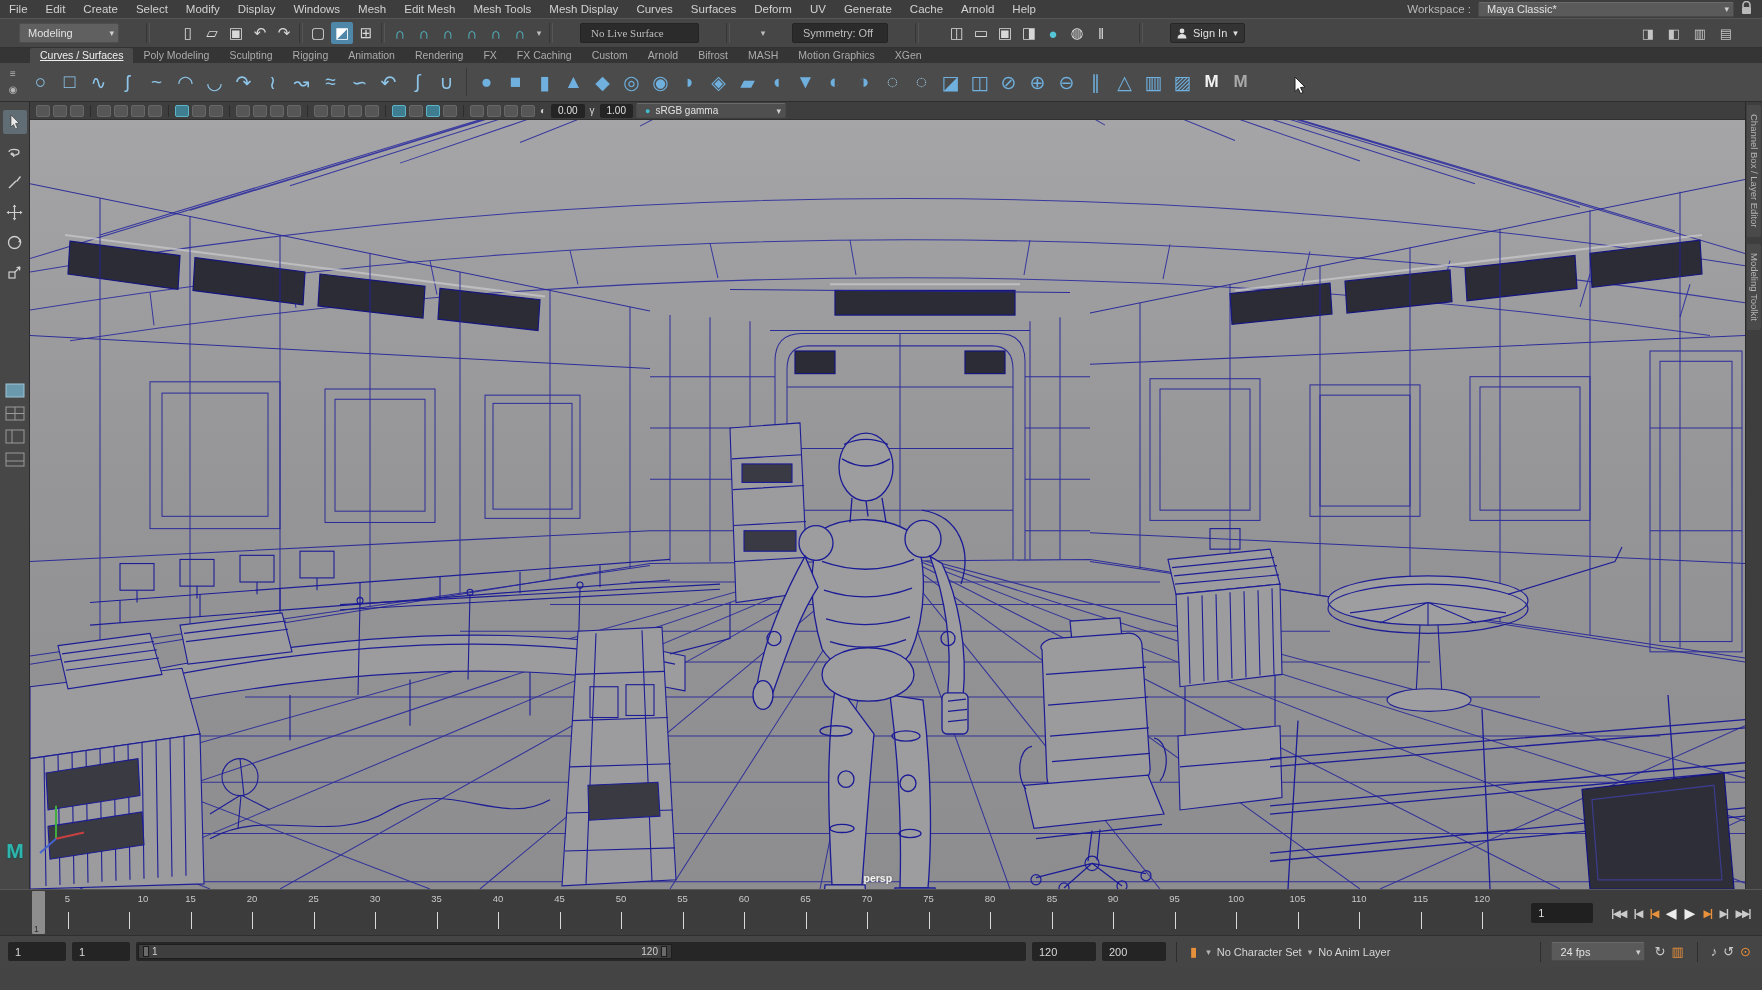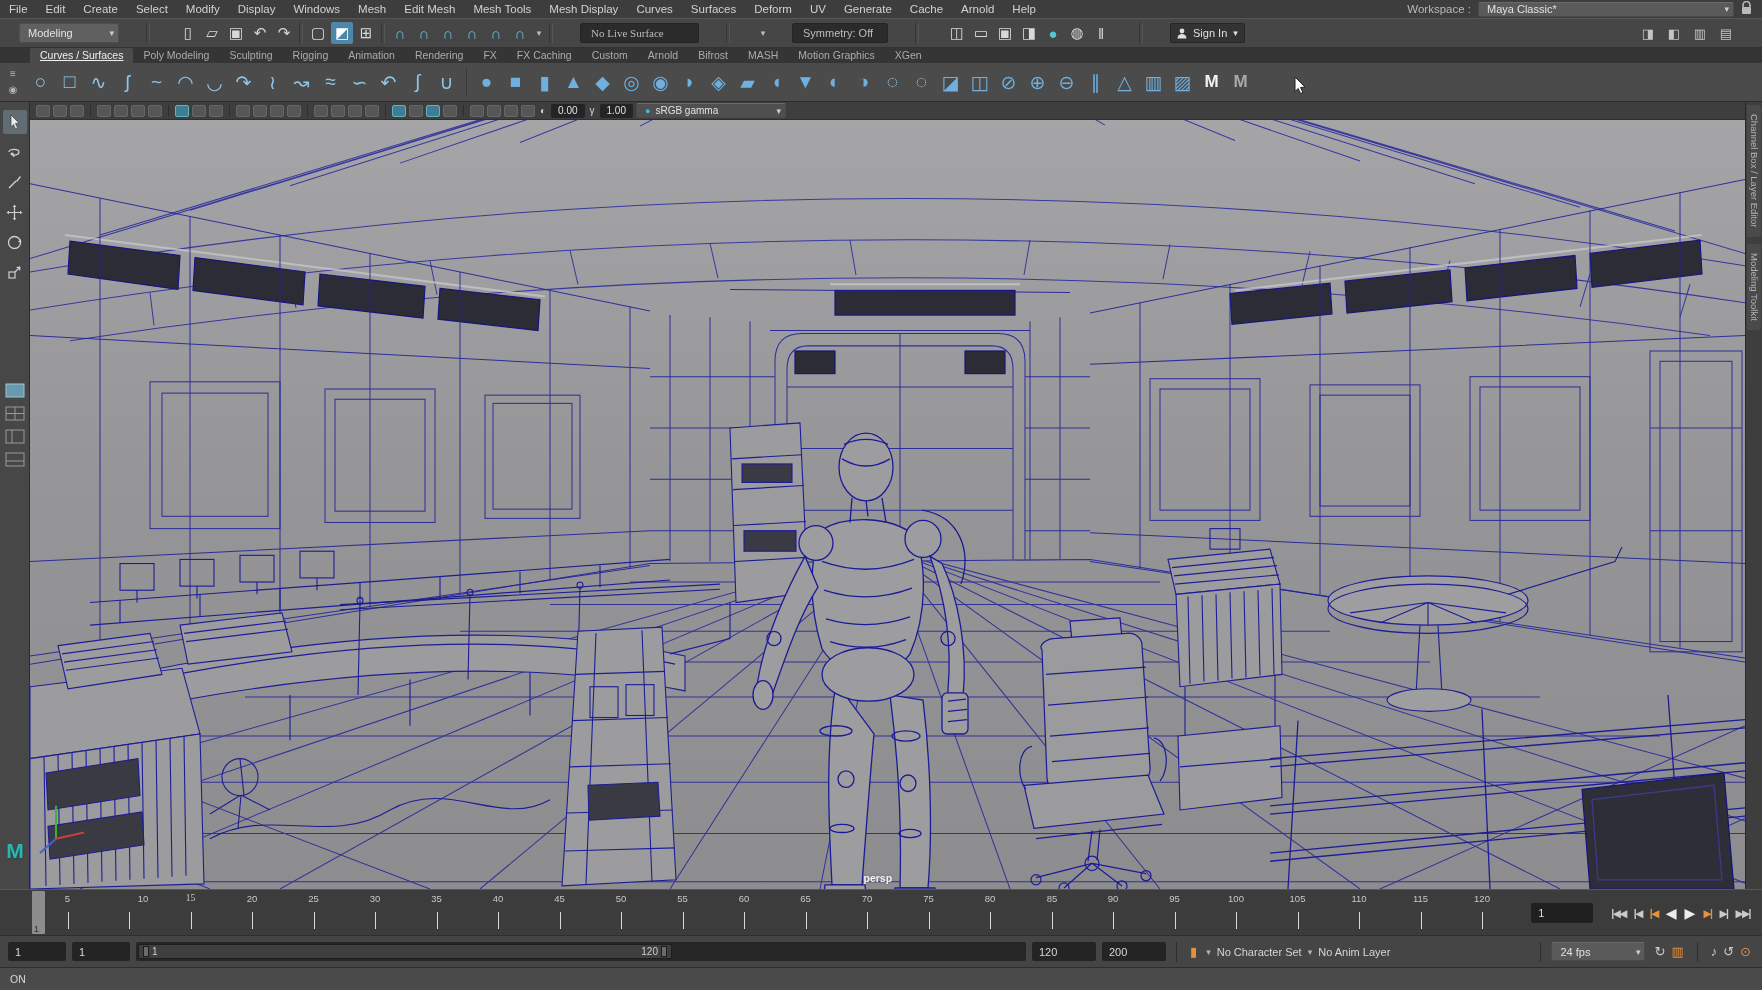--- a/index.html
+++ b/index.html
@@ -638,21 +638,21 @@
 
   <div id="timeline">
     <div id="ruler">
       <div id="playhead">
         <span>1</span>
       </div>
     <div class="tick-label" style="left: 37.5px;">5</div>
         <div class="tick-mark" style="left: 37.5px;"></div>
         <div class="tick-label" style="left: 113px;">10</div>
         <div class="tick-mark" style="left: 99px;"></div>
-        <div class="tick-label" style="left: 160.5px; font-family: Liberation Serif, serif;">15</div>
+        <div class="tick-label" style="left: 160.5px;">15</div>
         <div class="tick-mark" style="left: 160.5px;"></div>
         <div class="tick-label" style="left: 222px;">20</div>
         <div class="tick-mark" style="left: 222px;"></div>
         <div class="tick-label" style="left: 283.5px; text-align: center;">25</div>
         <div class="tick-mark" style="left: 283.5px;"></div>
         <div class="tick-label" style="left: 345px;">30</div>
         <div class="tick-mark" style="left: 345px;"></div>
         <div class="tick-label" style="left: 406.5px;">35</div>
         <div class="tick-mark" style="left: 406.5px;"></div>
         <div class="tick-label" style="left: 468px;">40</div>
@@ -736,23 +736,20 @@
         </div>
       <div class="rb-sep"></div>
       <div id="rb-icons-right" style="display:flex;align-items:center;">
           <span class="ft-ic">♪</span>
           <span class="ft-ic">↺</span>
           <span class="ft-ic accent">⊙</span>
         </div>
     </div>
   </div>
 
-  <div id="statusbar">
-    <span>ON</span>
-  </div>
 
   <div id="cursor-overlay">
     <svg width="13" height="18" viewBox="0 0 13 18">
         <path d="M1 1 L11 11 L6.5 11.5 L9 16.5 L6.5 17.5 L4.2 12.5 L1 15.5 Z" fill="#fff" stroke="#222" stroke-width="1"></path>
       </svg>
   </div>
 
 </div>
 
 </body></html>

